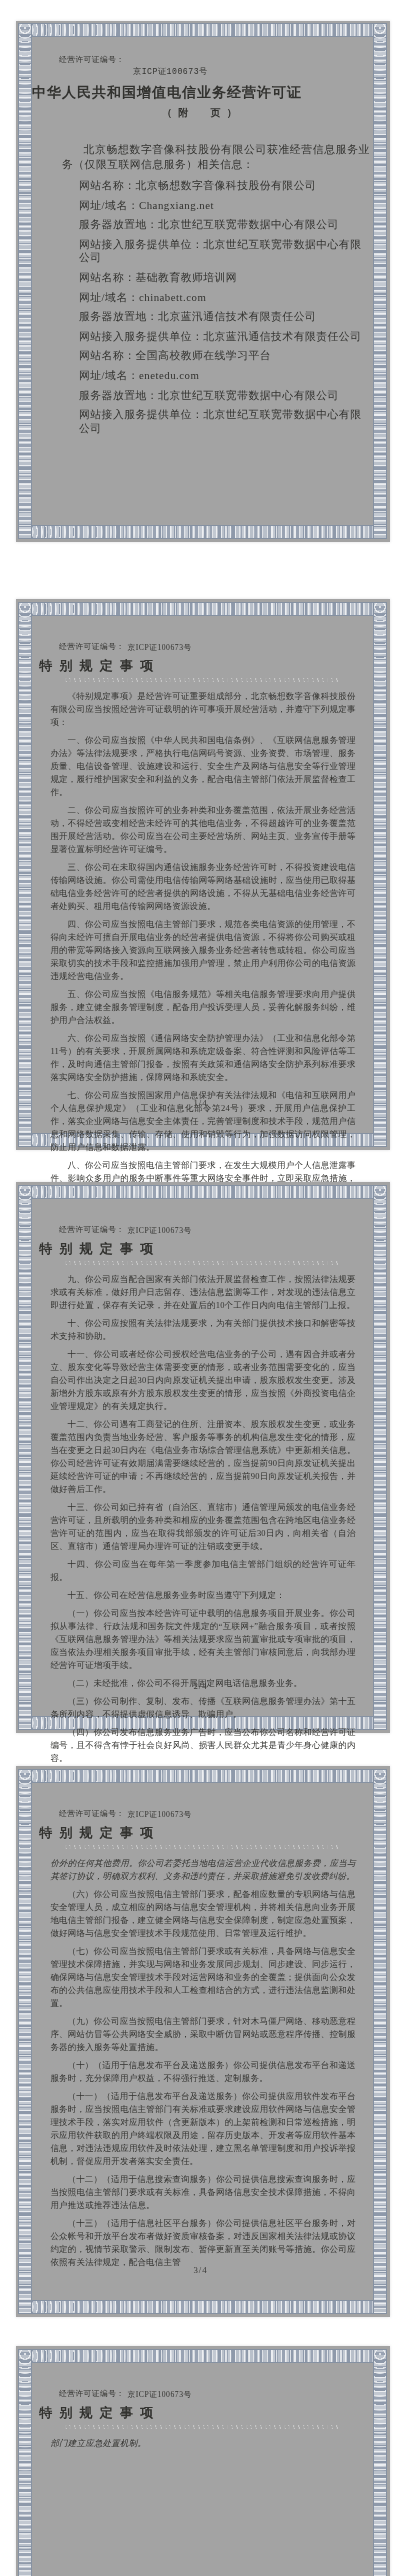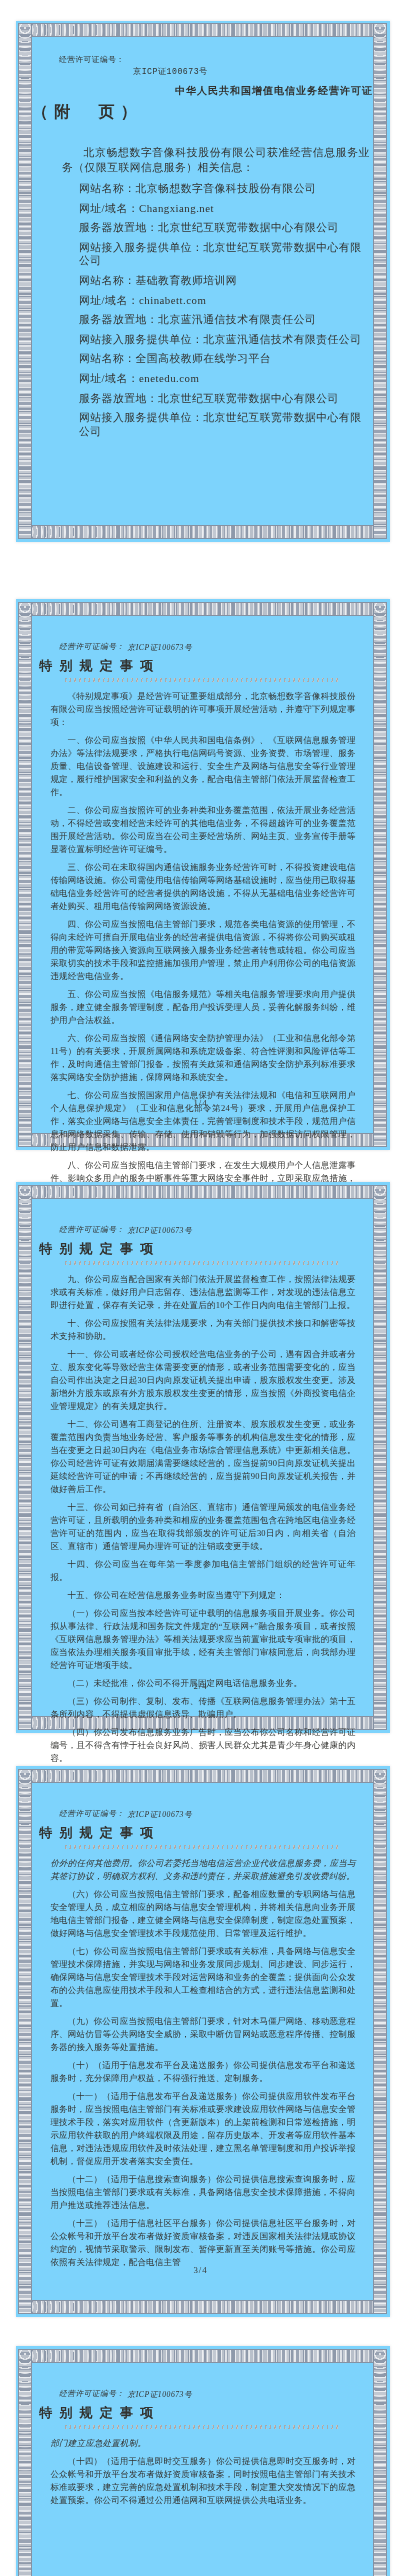--- a/index.html
+++ b/index.html
@@ -4,21 +4,21 @@
 <style>
   html,body{margin:0;padding:0;}
   body{
     width:405px;height:2873px;position:relative;
     background:#ffffff;
     font-family:"Liberation Serif","DejaVu Serif",serif;
     color:#32322f;
   }
   .page{
     position:absolute;left:15.5px;width:374px;
-    background:#7dd3fc;
+    background:#a3a3a3;
     box-shadow:0 0 2.6px rgba(60,60,70,.18);
   }
   .page1{top:20.6px;height:521px;}
   .pageP1{top:599px;height:551px;}
   .pageP2{top:1182px;height:551px;}
   .pageP3{top:1766px;height:551px;}
   .pageP4{top:2346px;height:521px;}
   
   .band{position:absolute;border:0.5px solid #8591a2;box-sizing:border-box;
     background-color:#aab2bf;
@@ -33,27 +33,27 @@
     background-image:
       repeating-radial-gradient(circle at 50% 4.1px, rgba(255,255,255,.7) 0 1px, rgba(255,255,255,0) 1.5px 4.6px),
       repeating-linear-gradient(0deg,#b9c0ca 0 3.6px,#99a3b3 3.6px 7.2px,#c3c9d2 7.2px 10.8px,#8e99aa 10.8px 14.4px);
   }
   .band.left{left:2.6px;}
   .band.right{right:2.6px;}
   .content{position:absolute;left:16.5px;right:16.5px;top:16.5px;bottom:16.5px;}
   
   .p1-header{margin:17.5px 0 0 27px;font-size:7.7px;letter-spacing:0.5px;}
   .p1-licno{margin:1.5px 0 0 101px;font-size:8.2px;font-family:"Liberation Mono","DejaVu Sans Mono",monospace;letter-spacing:0.5px;}
-  .p1-title{margin:7.2px 0 0 0;text-align:right;font-size:10px;font-weight:bold;letter-spacing:1px;}
-  .p1-subtitle{margin:4.1px 0 0 0;font-size:16px;font-weight:bold;letter-spacing:6.2px;}
+  .p1-title{margin:7.2px 0 0 0;text-align:left;font-size:14px;font-weight:bold;letter-spacing:1px;}
+  .p1-subtitle{margin:4.1px 0 0 0;text-align:center;font-size:10px;font-weight:bold;letter-spacing:6.2px;}
   .p1-intro{margin:21.6px 3.1px 0 30px;font-size:10.8px;line-height:15px;text-indent:2em;letter-spacing:0.5px;text-align:justify;}
   .p1-fields{margin:7.2px 0 0 47px;padding-right:5px;}
   .p1-field{font-size:10.8px;line-height:13.4px;margin:0 0 6.2px 0;letter-spacing:0.5px;}
   
-  .pv-header{margin:26px 0 0 27px;font-size:7.7px;letter-spacing:0.5px;font-style:italic;}
+  .pv-header{margin:26px 0 0 27px;font-size:7.7px;letter-spacing:0.5px;}
   .pv-licno{font-size:7.7px;position:relative;top:1px;margin-left:3.1px;}
   .pv-title{margin:5.2px 0 0 0;text-align:left;font-size:13px;font-weight:bold;letter-spacing:7.2px;text-indent:7.2px;}
   .pv-divider{height:3.6px;margin:3.6px 32px 0 32px;
     background:
       repeating-linear-gradient(105deg, transparent 0 1.5px, #a9a9a9 1.5px 2.6px, transparent 2.6px 4.6px),
       repeating-linear-gradient(75deg, transparent 0 1.5px, #c6c6c6 1.5px 2.6px, transparent 2.6px 4.6px);
   }
   .pv-body{margin:8.2px 12.4px 0 13.4px;font-size:8.5px;line-height:13px;letter-spacing:0.2px;}
   .pv-body p{margin:5px;text-indent:2em;text-align:justify;}
   .pv-body p.noindent{text-indent:0;font-style:italic;}
@@ -168,18 +168,17 @@
   <div class="band h top"></div>
 
   <div class="band v left"></div>
   <div class="band v right"></div>
   <div class="content">
     <div class="pv-header"><span>经营许可证编号：</span><span class="pv-licno">京ICP证100673号</span></div>
     <div class="pv-title">特别规定事项</div>
     <div class="pv-divider"></div>
     <div class="pv-body">
       <p class="noindent">部门建立应急处置机制。</p>
-      <p>（十四）（适用于信息即时交互服务）你公司提供信息即时交互服务时，对公众帐号和开放平台发布者做好资质审核备案，同时按照电信主管部门有关技术标准或要求，建立完善的应急处置机制和技术手段，制定重大突发情况下的应急处置预案。你公司不得通过公用通信网和互联网提供公共电话业务。</p>
     </div>
 
   </div>
 </div>
 
 
 </body></html>

